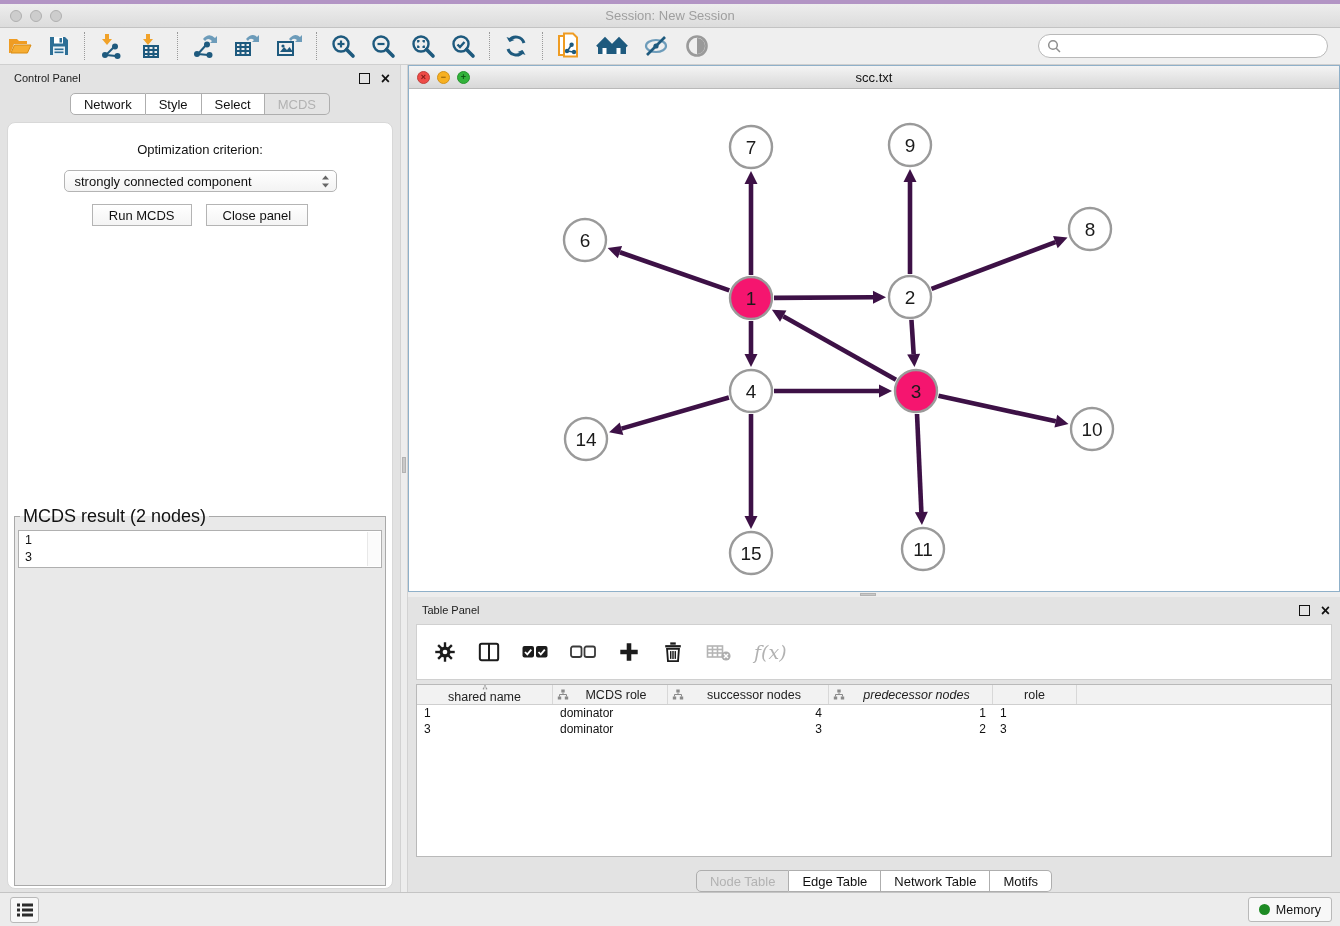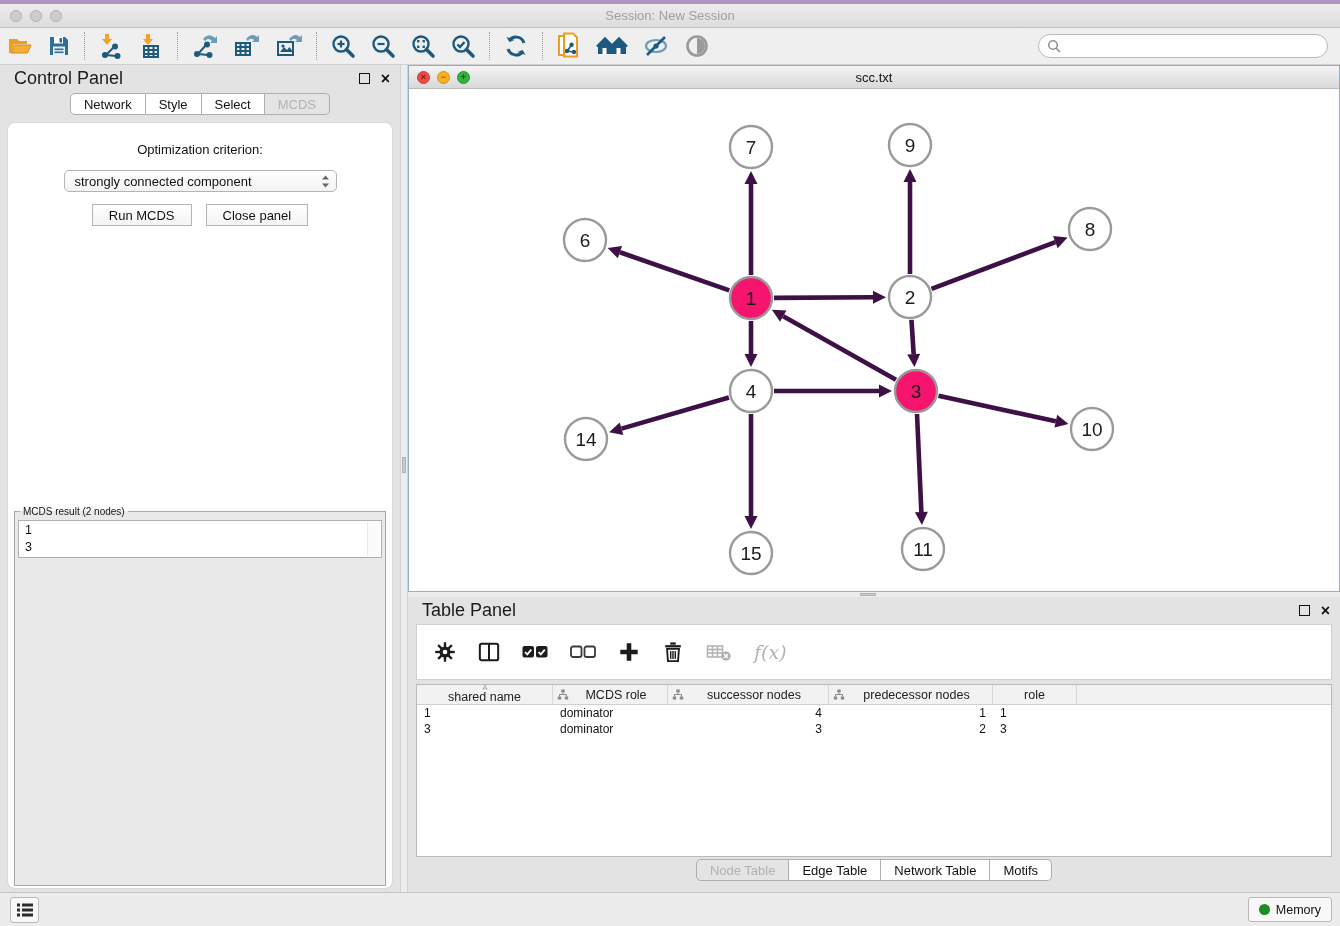--- a/index.html
+++ b/index.html
@@ -28,21 +28,21 @@
 
   
   .main { position:absolute; top:65px; left:0; width:1340px; height:827px; }
   .control-panel { position:absolute; left:0; top:0; width:400px; height:827px; background:#e3e3e3; display:flex; flex-direction:column; }
   .v-splitter { position:absolute; left:400px; top:0; width:8px; height:827px; background:#ededed; border-left:1px solid #d2d2d2; border-right:1px solid #d2d2d2; }
   .v-grip { position:absolute; top:392px; left:1px; width:4px; height:16px; background:#c9c9c9; border:1px solid #b3b3b3; }
   .right-col { position:absolute; left:408px; top:0; width:932px; height:827px; }
 
   
   .panel-header { height:26px; display:flex; align-items:center; padding:0 10px 0 14px; }
-  .panel-header .ph-title { font-size:18px; color:#1c1c1c; flex:1; }
+  .panel-header .ph-title { font-size:11px; color:#1c1c1c; flex:1; }
   .float-btn { width:11px; height:11px; border:1.6px solid #111; margin-right:11px; cursor:pointer; background:transparent; }
   .close-btn { font-size:16px; font-weight:900; color:#111; line-height:11px; cursor:pointer; }
 
   .seg-tabs { display:flex; justify-content:center; margin-top:2px; height:22px; }
   .seg { background:#fff; border:1px solid #aeaeae; border-left:none; font-size:13px; color:#111;
     padding:0 13px; display:flex; align-items:center; cursor:pointer; }
   .seg:first-child { border-left:1px solid #aeaeae; border-radius:5px 0 0 5px; }
   .seg:last-child { border-radius:0 5px 5px 0; }
   .seg.active { background:#e4e4e4; color:#b2b2b2; }
 
@@ -51,21 +51,21 @@
   .opt-label { text-align:center; margin-top:19px; font-size:13px; color:#111; }
   .dropdown { width:273px; height:22px; margin:13px auto 0 auto; background:linear-gradient(#ffffff,#f3f3f3);
     border:1px solid #b4b4b4; border-radius:5px; display:flex; align-items:center; padding:0 6px 0 10px; cursor:pointer; }
   .dropdown .dval { flex:1; font-size:13px; color:#111; }
   .btn-row { display:flex; justify-content:center; gap:14px; margin-top:12px; }
   .pbtn { height:22px; background:linear-gradient(#ffffff,#f4f4f4); border:1px solid #b4b4b4;
     border-radius:0; font-size:13px; color:#111; padding:0 16px; display:flex; align-items:center; cursor:pointer; }
 
   .result-fieldset { margin:auto 6px 2px 6px; height:380px; border:1px solid #a9a9a9;
     padding:3px; background:#e9e9e9; }
-  .result-fieldset legend { font-size:10px; color:#111; padding:0 3px; margin-left:2px; }
+  .result-fieldset legend { font-size:18px; color:#111; padding:0 3px; margin-left:2px; }
   .result-box { position:relative; width:100%; height:100%; background:#fff; border:1px solid #b0b0b0; overflow:hidden; }
   .result-lines { font-size:12.5px; color:#111; line-height:17px; padding:1px 6px; white-space:pre; }
   .result-scroll { position:absolute; right:1px; top:1px; bottom:1px; width:13px; background:#fbfbfb; border-left:1px solid #e8e8e8; }
 
   
   .network-frame { position:absolute; left:0; top:0; width:932px; height:527px;
     border:1px solid #8fb0c9; background:#fff; }
   .nf-titlebar { height:23px; background:linear-gradient(#f4f4f4,#d8d8d8); border-bottom:1px solid #b9b9b9;
     display:flex; align-items:center; position:relative; }
   .traffic { display:flex; gap:7px; margin-left:8px; }
@@ -89,21 +89,21 @@
   .tp-toolbar .tbtn { padding:0 9px; }
   .fx-label { font-family:"DejaVu Serif", serif; font-style:italic; font-size:19px; color:#b2b2b2; }
   .tp-table { margin:4px 8px 0 8px; flex:1; background:#fff; border:1px solid #b9b9b9; overflow:hidden; }
   .tp-head { display:flex; height:20px; background:#f2f2f2; border-bottom:1px solid #cfcfcf; }
   .th-cell { display:flex; align-items:center; border-right:1px solid #d8d8d8; font-size:12.5px; color:#222; padding:0 4px; }
   .th-cell .th-text { flex:1; text-align:center; }
   .tp-row { display:flex; height:16px; font-size:12px; color:#111; align-items:center; }
   .td-cell { padding:0 7px; overflow:hidden; white-space:nowrap; }
   .td-right { text-align:right; }
 
-  .tp-tabs { height:35px; display:flex; align-items:flex-start; justify-content:center; }
+  .tp-tabs { height:35px; display:flex; align-items:flex-end; justify-content:center; }
 
   
   .statusbar { position:absolute; bottom:0; left:0; width:1340px; height:34px; background:#ececec;
     border-top:1px solid #c4c4c4; display:flex; align-items:center; }
   .sb-left { margin-left:10px; width:29px; height:26px; background:#f8f8f8; border:1px solid #b9b9b9;
     border-radius:3px; display:flex; align-items:center; justify-content:center; cursor:pointer; }
   .memory-btn { position:absolute; right:8px; top:4px; height:25px; background:#f8f8f8; border:1px solid #b9b9b9;
     border-radius:3px; display:flex; align-items:center; padding:0 10px; gap:6px; cursor:pointer; }
   .mem-dot { width:11px; height:11px; border-radius:50%; background:#1e8b24; }
   .memory-btn span.lbl { font-size:12.5px; color:#111; }
@@ -510,21 +510,21 @@
                   <path d="M6 3.5 v2 M2.5 7.5 v-2 h7 v2"></path>
                 </g>
                 <g fill="#8a8a8a">
                   <rect x="4.3" y="0.5" width="3.4" height="3"></rect>
                   <rect x="0.8" y="7.5" width="3.4" height="3"></rect>
                   <rect x="7.8" y="7.5" width="3.4" height="3"></rect>
                 </g>
               </svg>
               <span class="th-text">successor nodes</span>
             </div>
-            <div class="th-cell" style="width: 164px;">
+            <div class="th-cell" style="width: 164px; font-style: italic;">
               <svg width="12" height="12" viewBox="0 0 12 12">
                 <g fill="none" stroke="#8a8a8a" stroke-width="1">
                   <path d="M6 3.5 v2 M2.5 7.5 v-2 h7 v2"></path>
                 </g>
                 <g fill="#8a8a8a">
                   <rect x="4.3" y="0.5" width="3.4" height="3"></rect>
                   <rect x="0.8" y="7.5" width="3.4" height="3"></rect>
                   <rect x="7.8" y="7.5" width="3.4" height="3"></rect>
                 </g>
               </svg>

